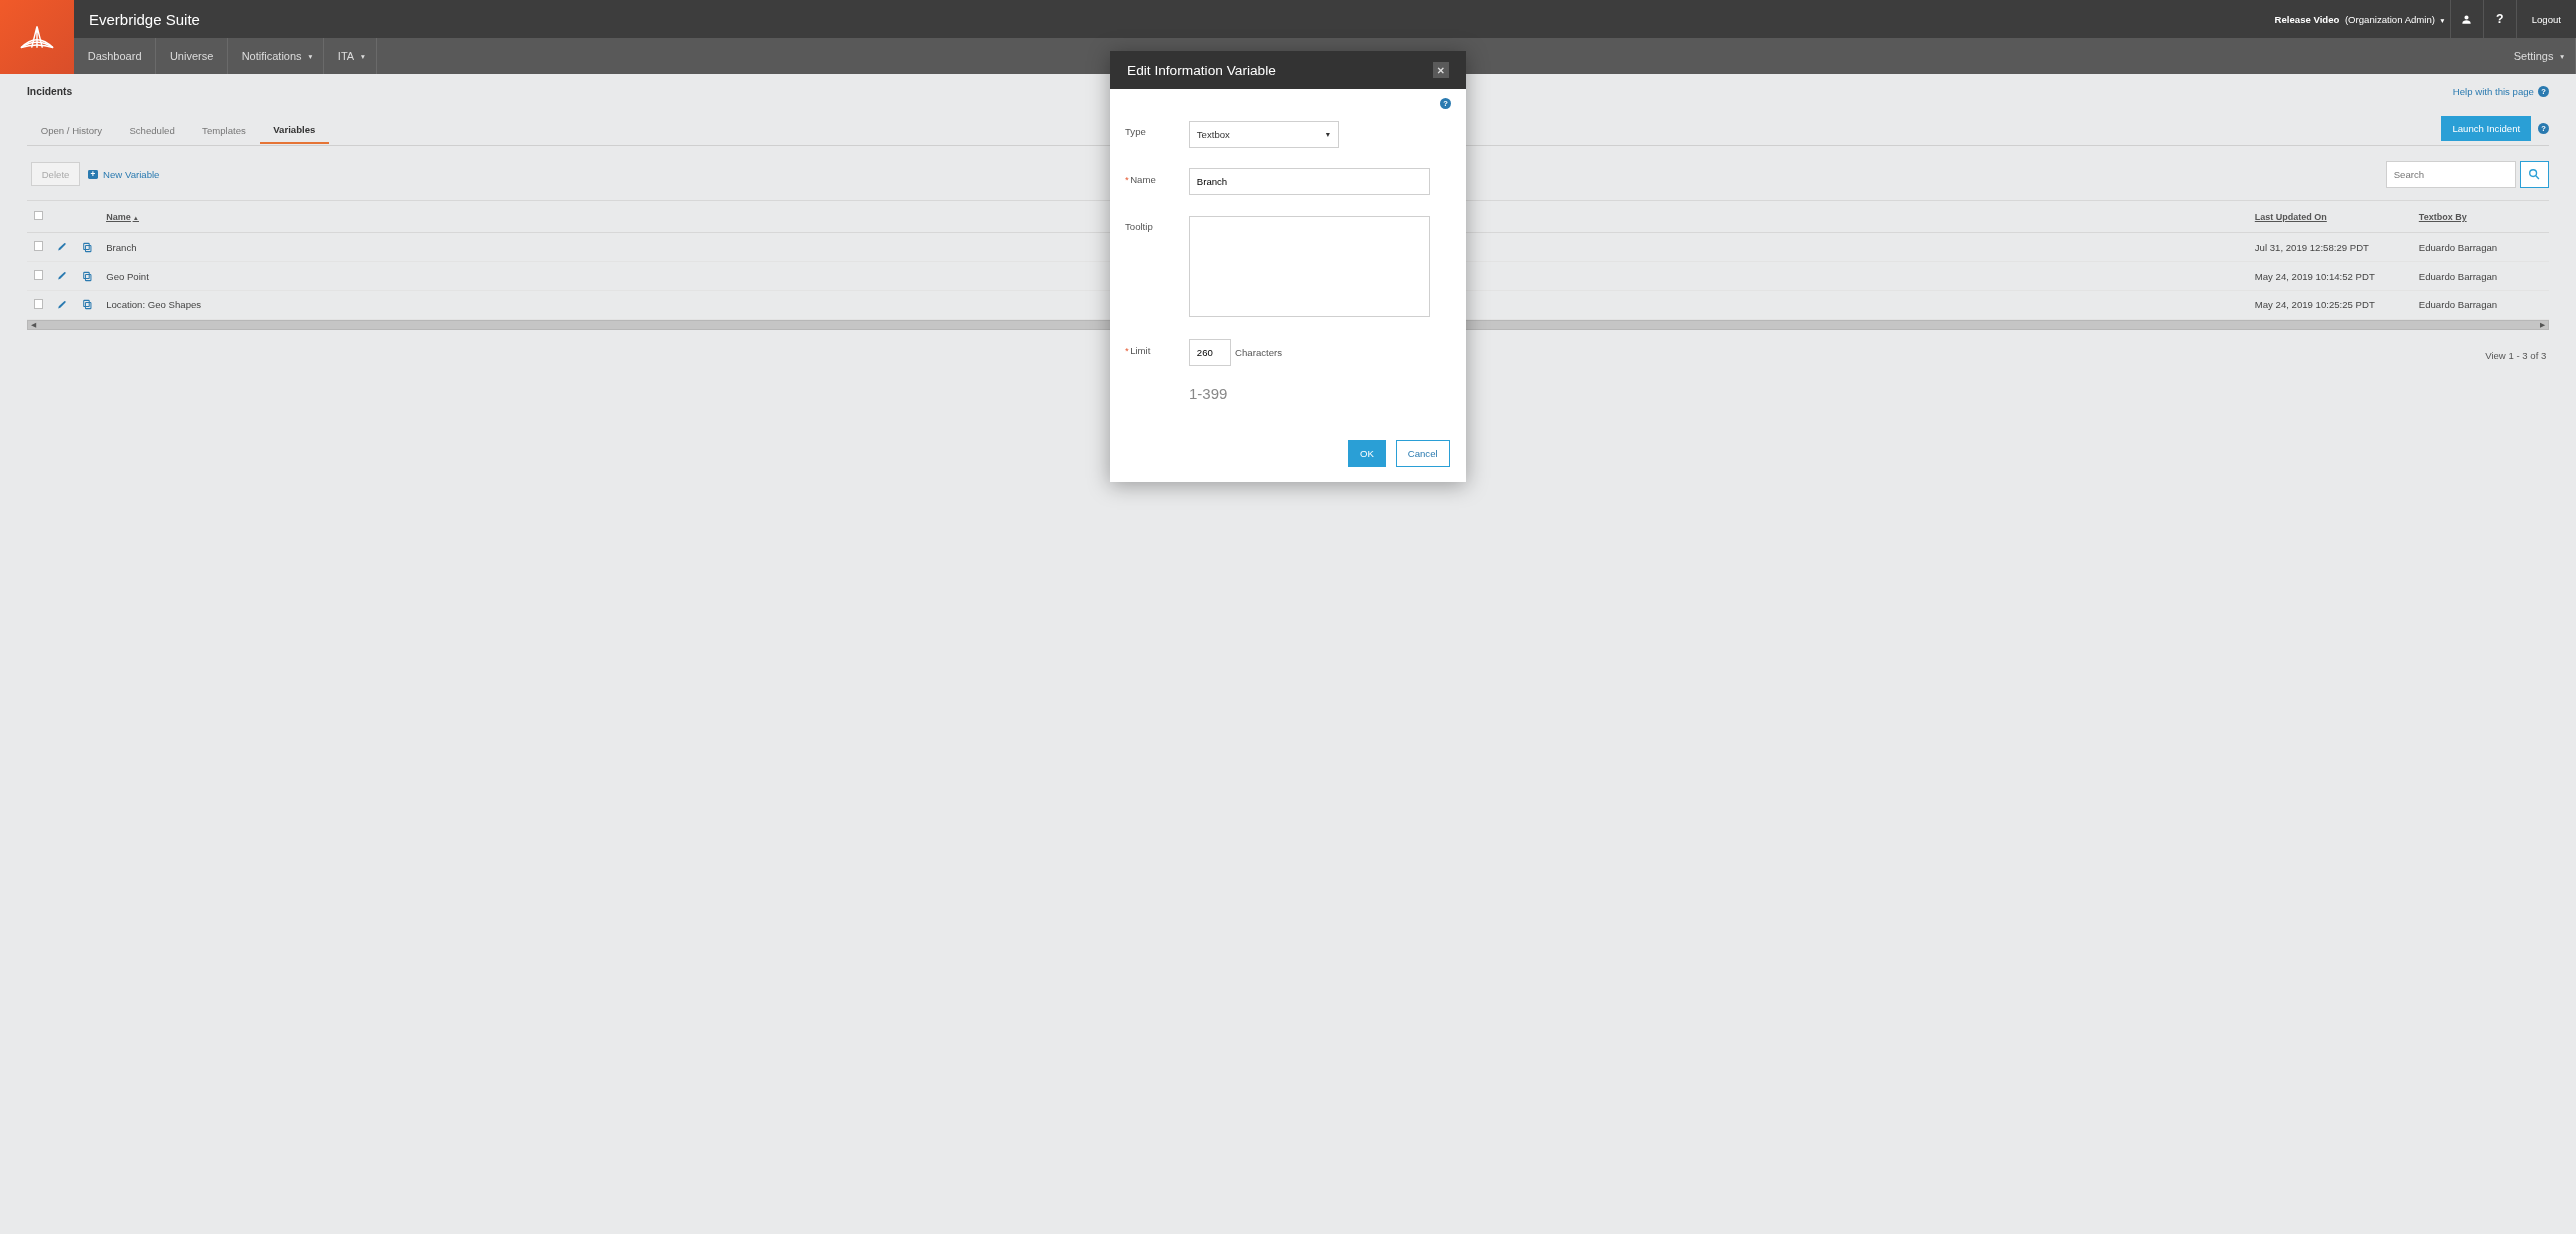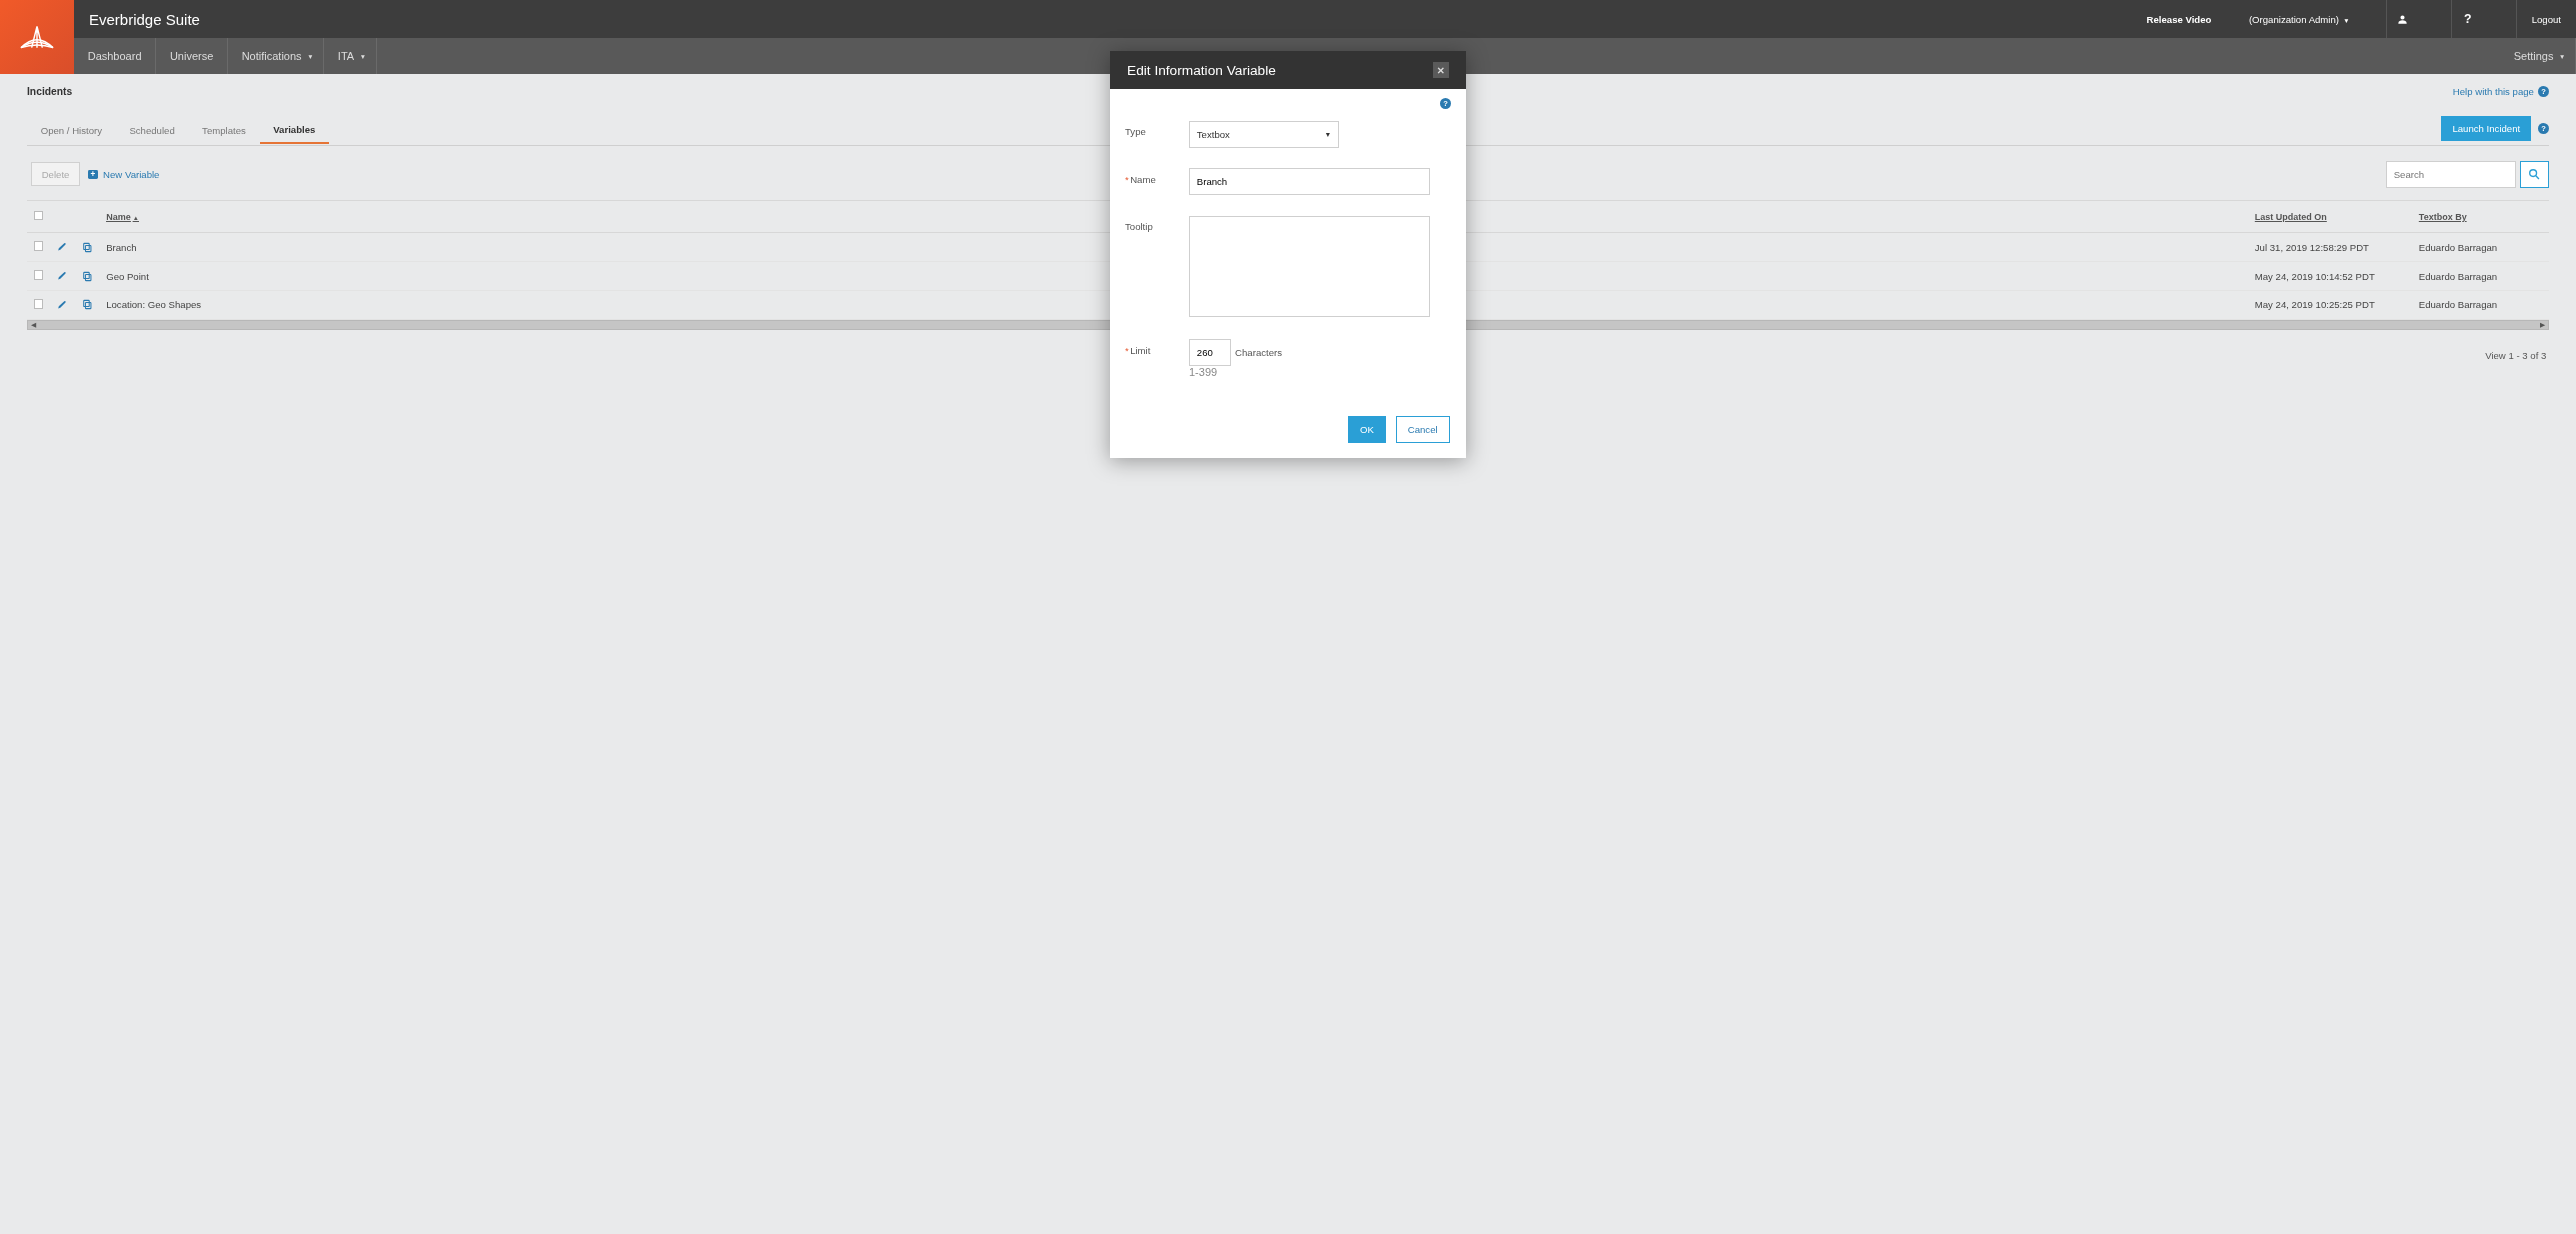--- a/index.html
+++ b/index.html
@@ -1,21 +1,21 @@
 <!DOCTYPE html>
 <html style="font-size:11px"><head>
 <meta charset="utf-8">
 <style>
 * { margin: 0; padding: 0; box-sizing: border-box; }
 body { font-family: -apple-system, BlinkMacSystemFont, "Segoe UI", Arial, sans-serif; background: #e9eaeb; color: #333; font-size: 9.6px; overflow: hidden; }
 .top-header { background: #3d3d3d; color: #fff; display: flex; align-items: stretch; height: 38px; }
 .logo-block { width: 74px; height: 74px; background: linear-gradient(135deg, #f15a29 0%, #d94e2a 100%); display: flex; align-items: center; justify-content: center; position: absolute; top: 0; left: 0; z-index: 5; }
 .logo-block svg { width: 40px; height: 40px; }
 .suite-title { font-size: 15px; font-weight: 500; color: #fff; padding-left: 89px; display: flex; align-items: center; flex: 1; }
-.header-right { display: flex; align-items: center; color: #fff; gap: 32px; }
+.header-right { display: flex; align-items: center; color: #fff; }
 .header-right .release { font-weight: 600; padding: 0 4.1px; }
 .header-right .org { padding: 0 5.5px 0 1.4px; font-weight: 400; }
 .header-right .icon-cell { width: 33px; height: 38px; display: flex; align-items: center; justify-content: center; border-left: 0.7px solid #555; cursor: pointer; }
 .header-right .logout { padding: 0 15px; border-left: 0.7px solid #555; display: flex; align-items: center; height: 38px; cursor: pointer; }
 
 .nav-bar { background: #595959; display: flex; margin-left: 74px; height: 36px; }
 .nav-item { padding: 0 13.7px; color: #ddd; display: flex; align-items: center; gap: 6.8px; font-size: 11px; cursor: pointer; border-right: 0.7px solid #6a6a6a; }
 .nav-item.with-caret { padding-right: 11px; }
 .nav-spacer { flex: 1; }
 
@@ -72,21 +72,21 @@
 .form-row:first-of-type { margin-top: 24.6px; }
 .form-label { width: 64px; color: #555; font-size: 9.6px; padding-top: 5.5px; }
 .req { color: #e5552d; margin-right: 1.4px; }
 .form-field { flex: 1; }
 .select, .text-input { width: 150px; height: 27px; border: 0.7px solid #cfcfcf; padding: 0 6.8px; font-size: 9.6px; background: #fff; }
 .select { display: flex; align-items: center; justify-content: space-between; cursor: pointer; }
 .name-input { width: 241px; height: 27px; border: 0.7px solid #cfcfcf; padding: 0 6.8px; font-size: 9.6px; }
 .tooltip-area { width: 241px; height: 101px; border: 0.7px solid #cfcfcf; padding: 5.5px 6.8px; font-size: 9.6px; resize: none; font-family: inherit; }
 .limit-input { width: 42px; height: 27px; border: 0.7px solid #cfcfcf; padding: 0 6.8px; font-size: 9.6px; text-align: left; }
 .limit-suffix { margin-left: 4.1px; color: #555; line-height: 27px; }
-.limit-hint { color: #888; font-size: 11px; }
+.limit-hint { color: #888; font-size: 15px; margin-top: 19px; }
 .modal-footer { padding: 31px 16.4px 15px; display: flex; justify-content: flex-end; gap: 9.6px; }
 .btn-ok { background: #2a9fd6; color: #fff; border: none; padding: 6.8px 12.3px; font-size: 9.6px; cursor: pointer; }
 .btn-cancel { background: #fff; color: #2a7ab0; border: 0.7px solid #2a9fd6; padding: 6.8px 11px; font-size: 9.6px; cursor: pointer; }
 svg { display: block; }
 </style>
 </head>
 <body>
 
 <div class="top-header">
   <div class="logo-block">

